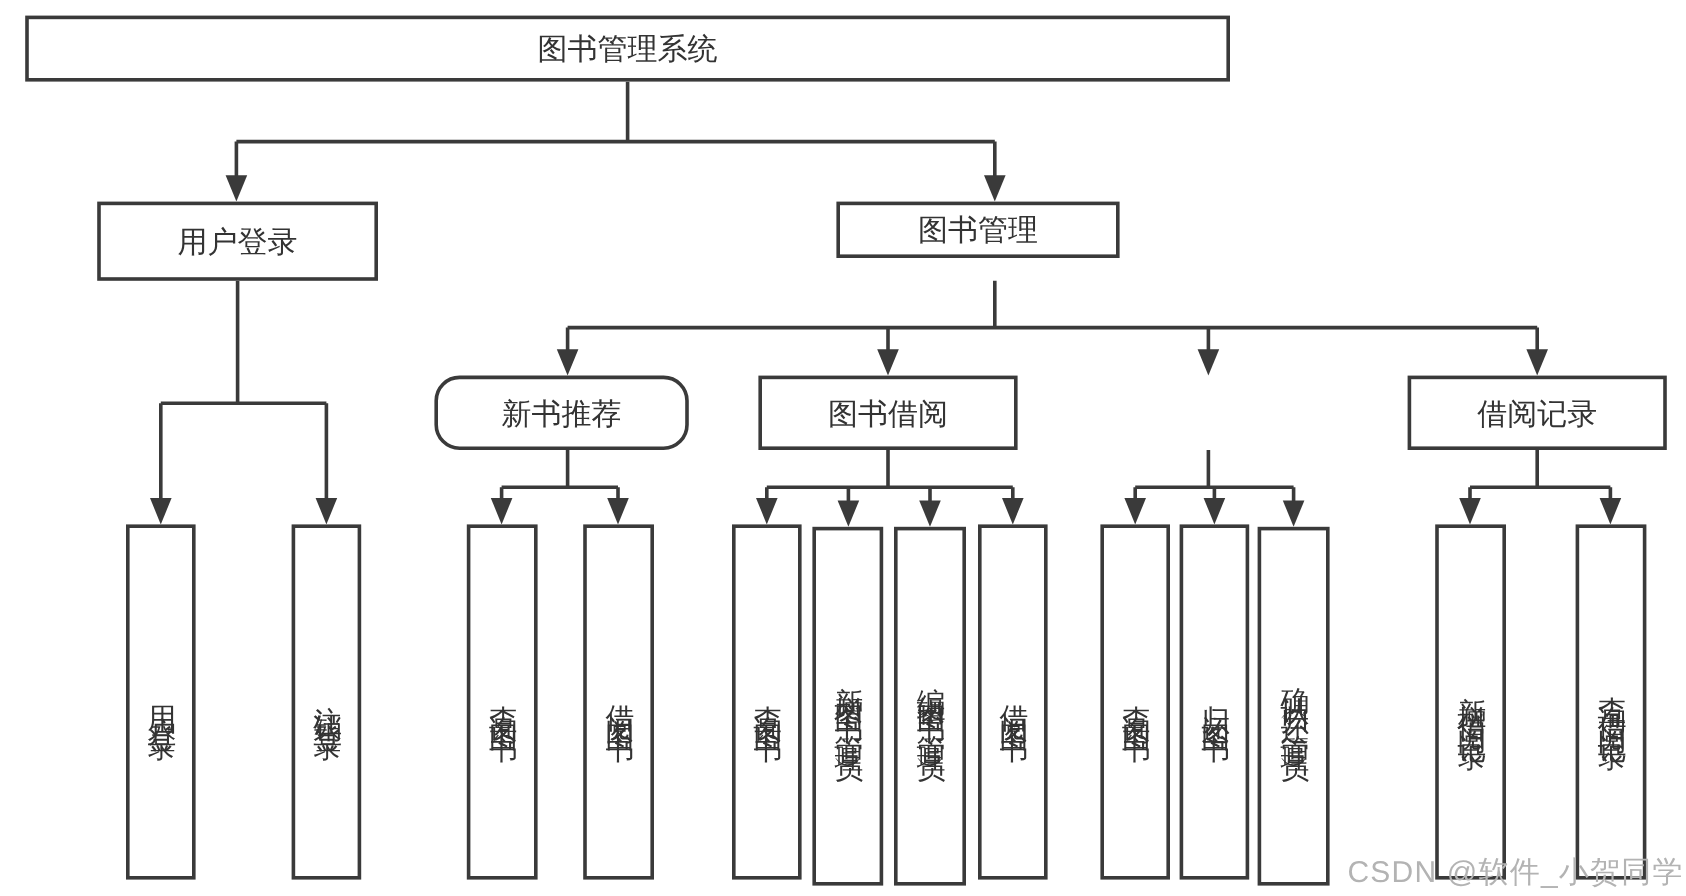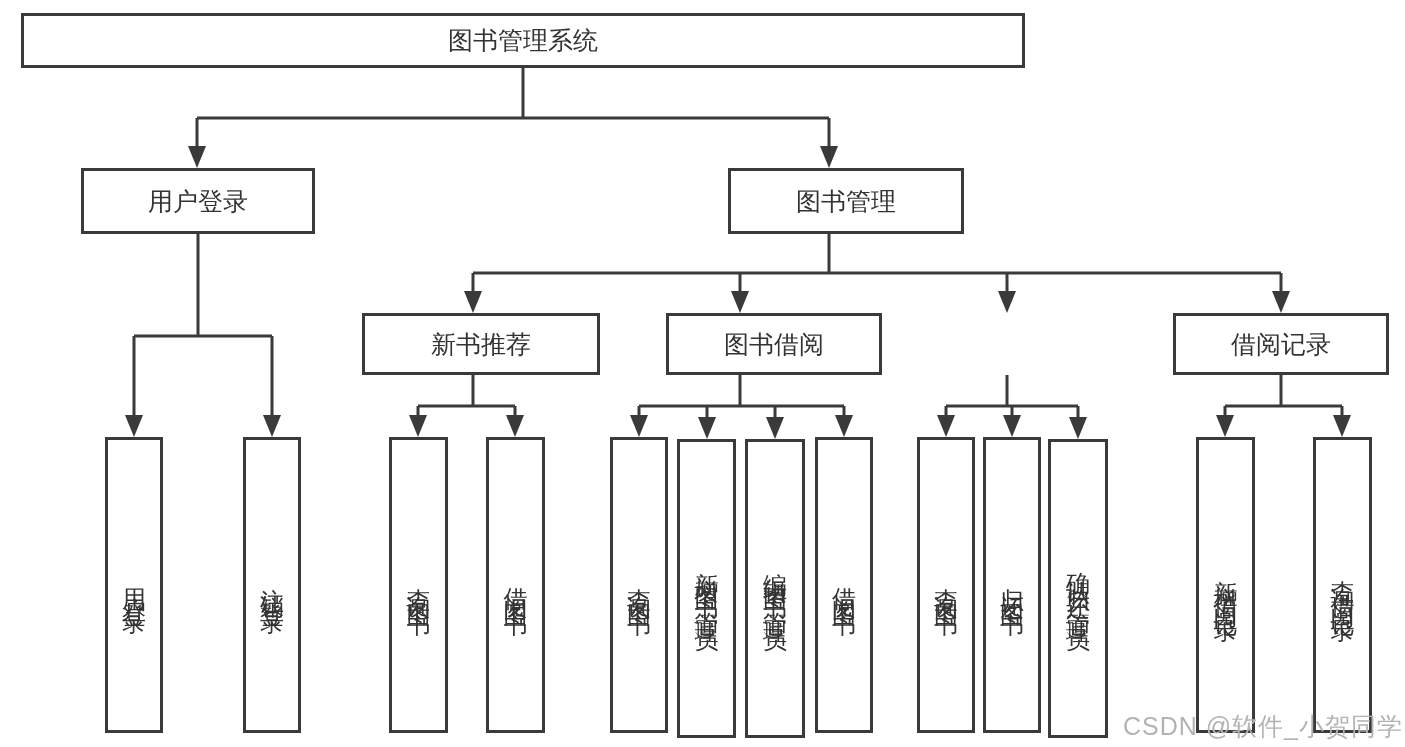--- a/index.html
+++ b/index.html
@@ -100,24 +100,24 @@
     <g>
       <path d="M1281 375 V406 M1225 406 H1342 M1225 406 V417 M1342 406 V417"></path>
       <path class="arr" d="M1216 415 L1234 415 L1225 437 Z"></path>
       <path class="arr" d="M1333 415 L1351 415 L1342 437 Z"></path>
     </g>
   </svg>
 
   <div class="node" style="left:21px;top:13px;width:1004px;height:55px;">图书管理系统</div>
 
   <div class="node" style="left:81px;top:168px;width:234px;height:66px;">用户登录</div>
-  <div class="node" style="left:728px;top:168px;width:236px;height:66px;">图书管理</div>
+  <div class="node" style="left:697px;top:168px;width:236px;height:47px;">图书管理</div>
 
-  <div class="node" style="left:362px;top:313px;width:238px;height:62px;">新书推荐</div>
-  <div class="node" style="left:632px;top:313px;width:216px;height:62px;margin-left:34px;">图书借阅</div>
+  <div class="node" style="left:362px;top:313px;width:212px;height:62px;border-radius:21px;">新书推荐</div>
+  <div class="node" style="left:632px;top:313px;width:216px;height:62px;">图书借阅</div>
   <div class="node" style="left:1173px;top:313px;width:216px;height:62px;">借阅记录</div>
 
   <div class="node vnode" style="left:105px;top:437px;width:58px;height:296px;">用户登录</div>
   <div class="node vnode" style="left:243px;top:437px;width:58px;height:296px;">注销登录</div>
 
   <div class="node vnode" style="left:389px;top:437px;width:59px;height:296px;">查询图书</div>
   <div class="node vnode" style="left:486px;top:437px;width:59px;height:296px;">借阅图书</div>
 
   <div class="node vnode" style="left:610px;top:437px;width:58px;height:296px;">查询图书</div>
   <div class="node vnode" style="left:677px;top:439px;width:59px;height:299px;">新增图书（管理员）</div>

